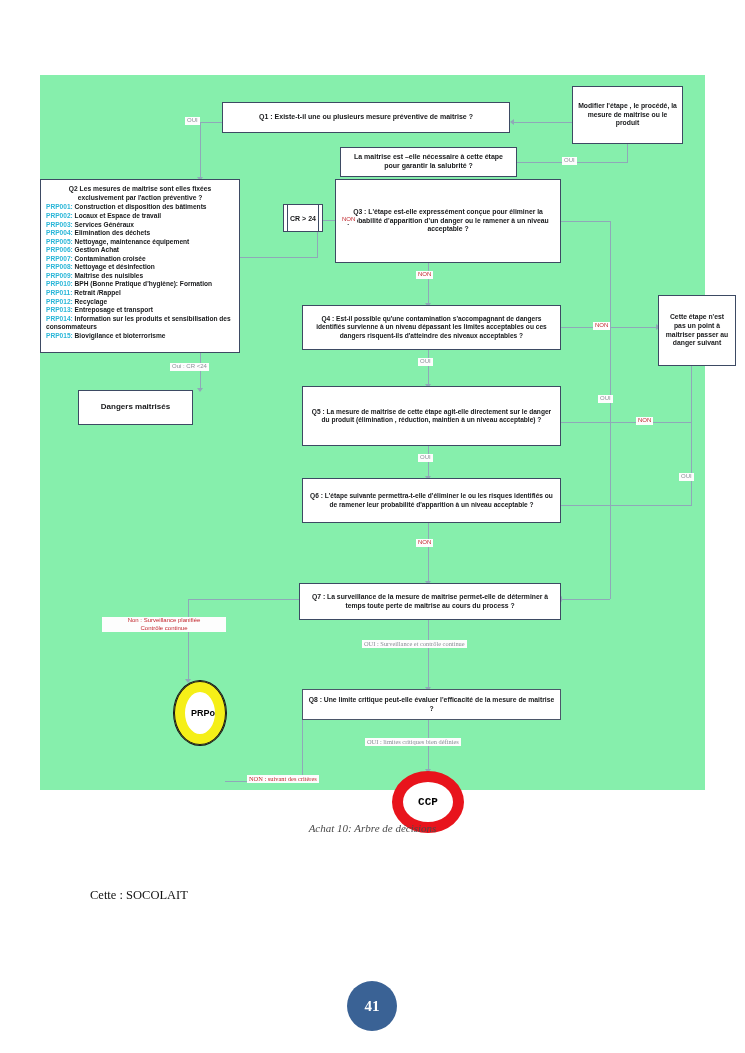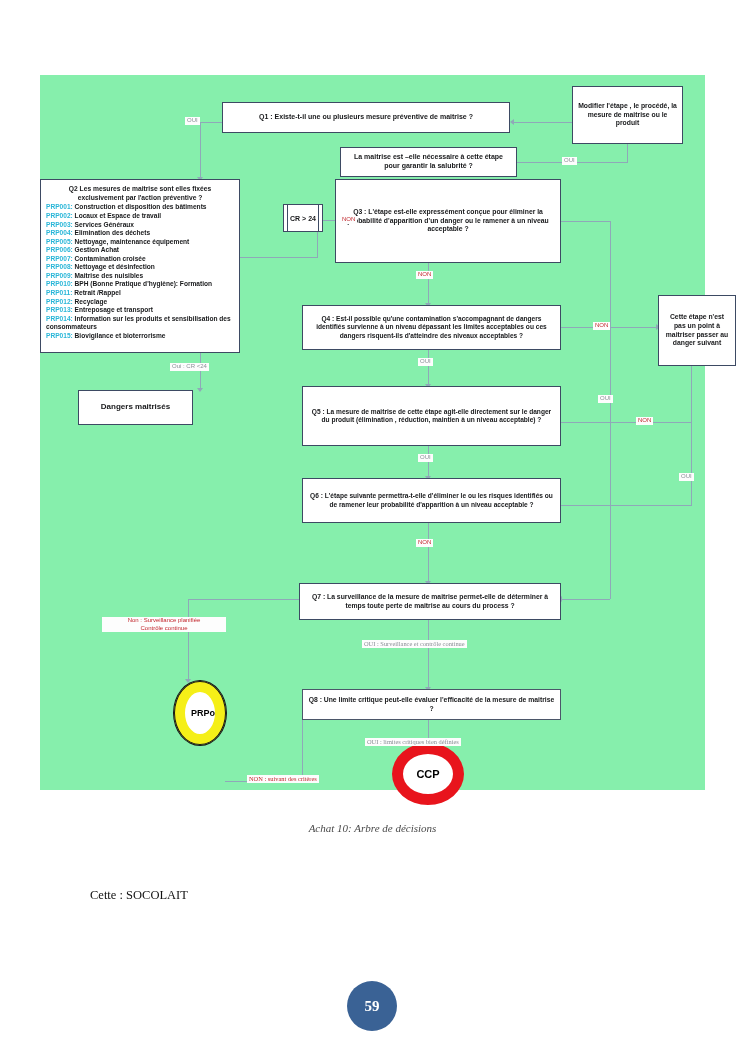--- a/index.html
+++ b/index.html
@@ -342,21 +342,21 @@
     </div>
 
     <div class="fbox thin" id="q8-box" style="left:262px; top:614px; width:259px; height:31px; font-size:6.8px;">
       <span>Q8 : Une limite critique peut-elle évaluer l'efficacité de la mesure de maitrise ?</span>
     </div>
 
     <div class="term" id="prpo-node" style="left:134px; top:606px; width:52px; height:64px;justify-content:flex-end;">
       <span>PRPo</span>
     </div>
 
-    <div class="term" id="ccp-node" style="left:352px; top:668px; width:72px; height:62px;">
+    <div class="term" id="ccp-node" style="left:352px; top:696px; width:72px; height:62px;font-family:Liberation Mono, monospace;">
       <span>CCP</span>
     </div>
 
     <div class="elabel" style="left:145px; top:42px;">OUI</div>
     <div class="elabel" style="left:522px; top:82px;">OUI</div>
     <div class="elabel red" style="left:300px; top:141px;">NON</div>
     <div class="elabel" style="left:130px; top:288px;">Oui : CR &lt;24</div>
     <div class="elabel red" style="left:376px; top:196px;">NON</div>
     <div class="elabel red" style="left:553px; top:247px;">NON</div>
     <div class="elabel" style="left:378px; top:283px;">OUI</div>
@@ -372,15 +372,15 @@
     </div>
 
     <div class="elabel serif" style="left:322px; top:565px;">OUI : Surveillance et contrôle continue</div>
     <div class="elabel serif red" style="left:207px; top:700px;">NON : suivant des critères</div>
     <div class="elabel serif" style="left:325px; top:663px;">OUI : limites critiques bien définies</div>
 
   </div>
 
   <div id="figure-caption">Achat 10: Arbre de décisions</div>
   <div id="source-line">Cette : SOCOLAIT</div>
-  <div id="page-number">59</div>
+  <div id="page-number">41</div>
 
 </div>
 
 </body></html>

